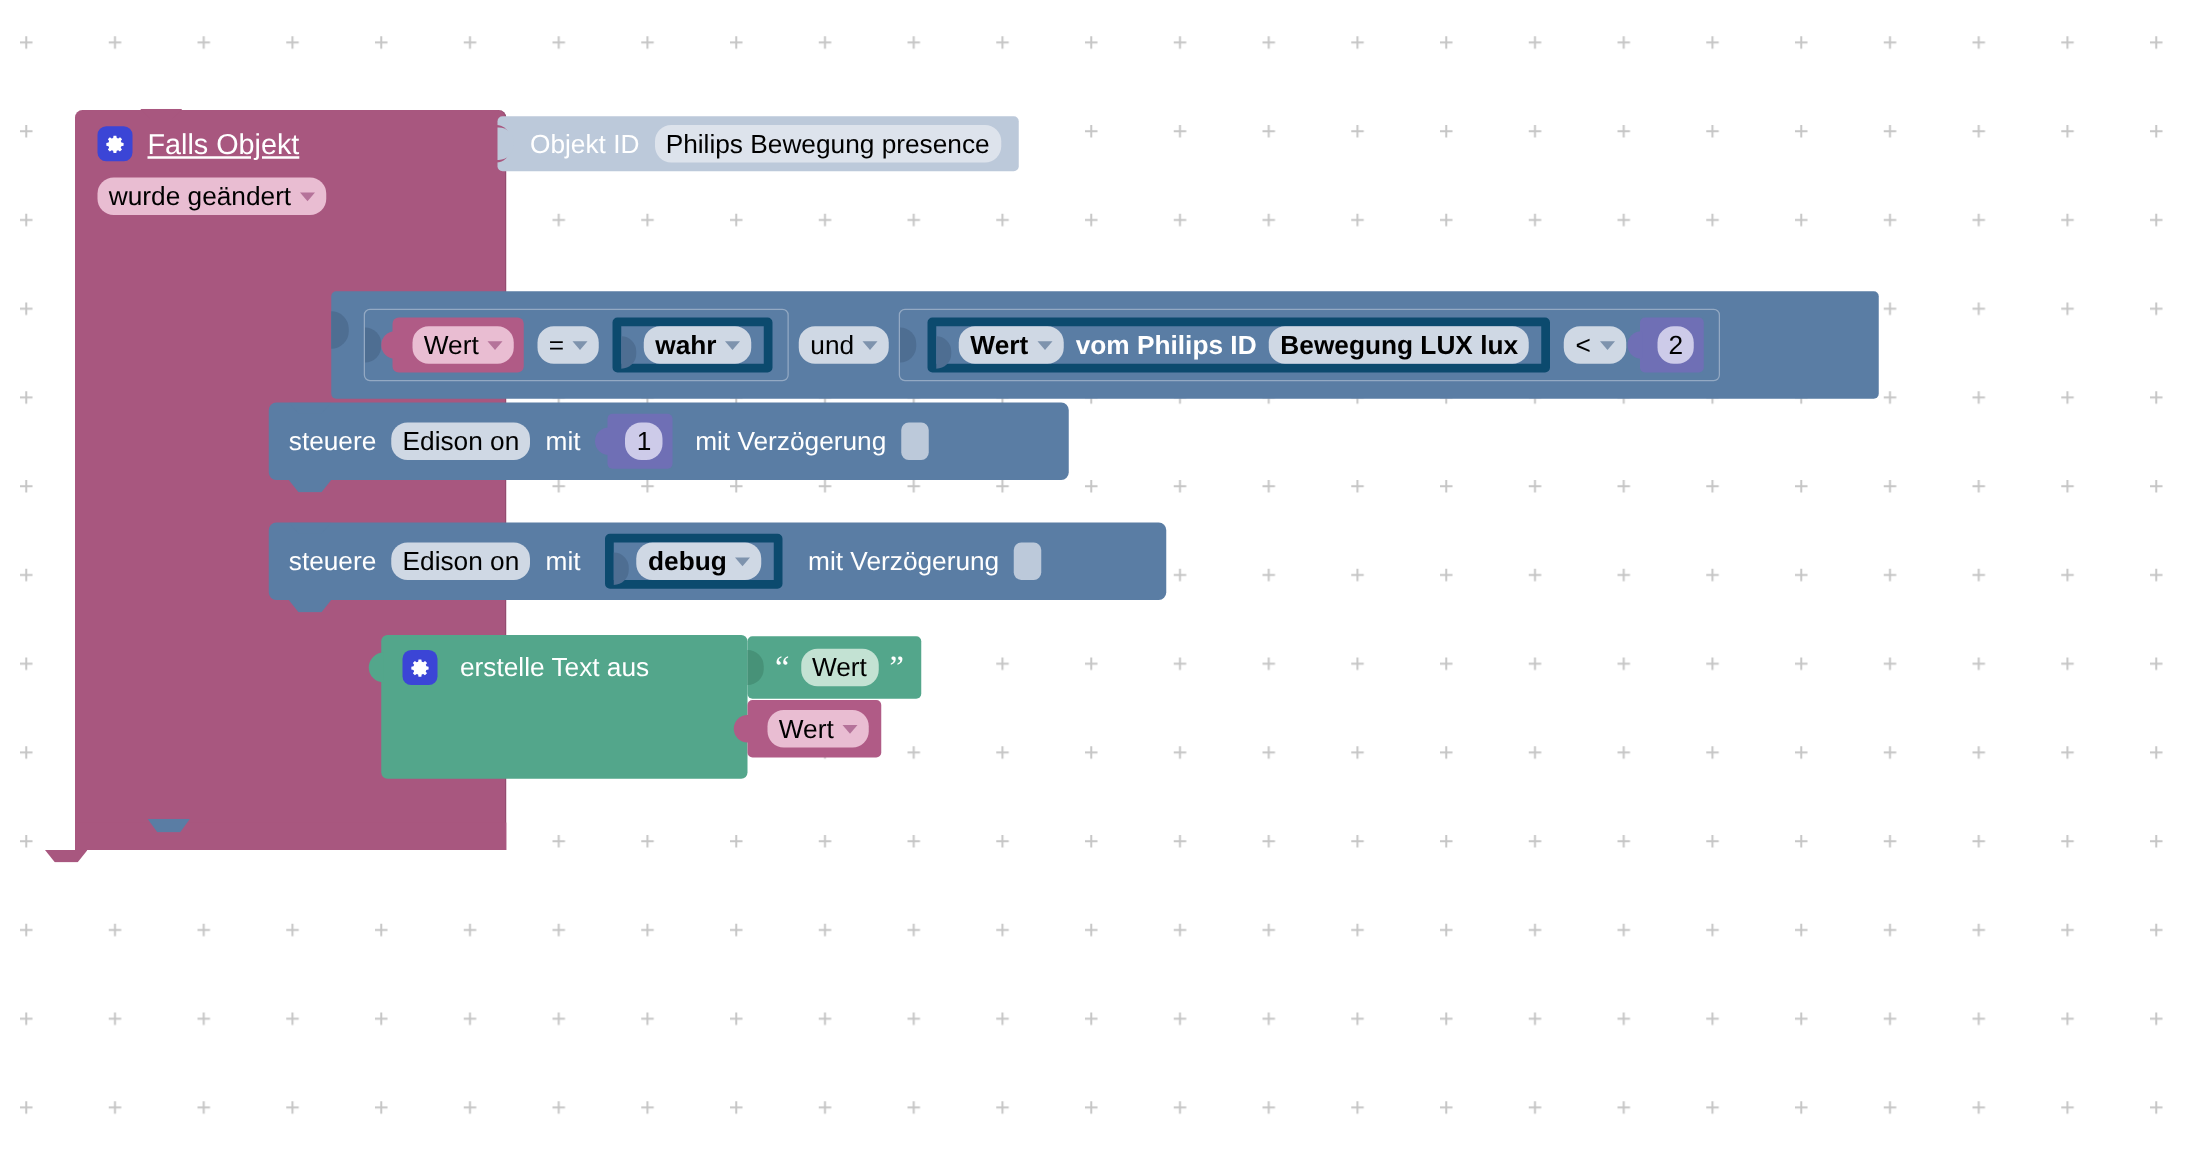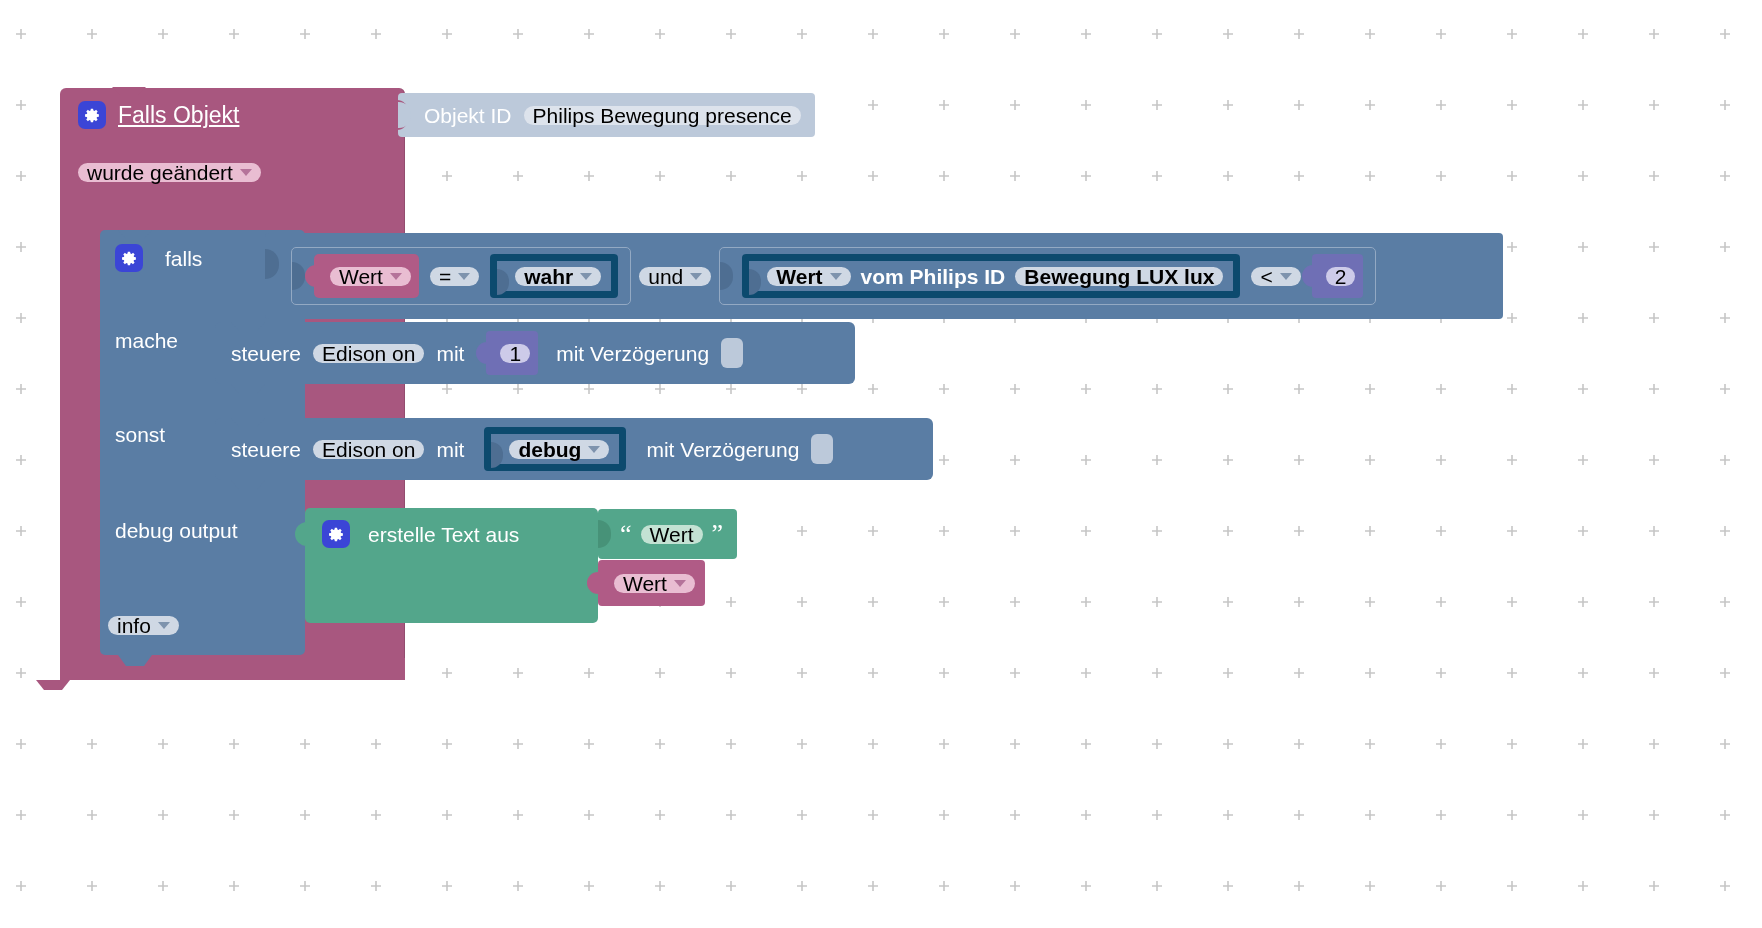--- a/index.html
+++ b/index.html
@@ -40,21 +40,21 @@
     line-height: 1;
     color: #ffffff;
     white-space: nowrap;
   }
 
   
   .field {
     display: inline-flex;
     align-items: center;
     justify-content: center;
-    height: 19px;
+    height: 30px;
     padding: 0 9px;
     border-radius: 13px;
     background: #cfd8e4;
     color: #000000;
     font-size: 21px;
     vertical-align: middle;
   }
   .field.light { background: #dde3ec; }
   .field.dd::after {
     content: "";
@@ -105,21 +105,21 @@
     width: 34px; height: 8px;
     background: #a8577f;
     clip-path: polygon(0 0, 8px 100%, 26px 100%, 34px 0);
   }
   #hat-row1 {
     position: absolute;
     left: 18px; top: 13px;
     display: flex; align-items: center; gap: 12px; text-decoration: underline;
   }
   #hat-title { font-size: 23px; }
-  #hat-row2 { position: absolute; left: 18px; top: 72px; }
+  #hat-row2 { position: absolute; left: 18px; top: 54px; }
   #hat-row3 {
     position: absolute; left: 18px; top: 112px;
     display: flex; align-items: center; gap: 10px;
   }
 
   
   #hat-foot {
     position: absolute;
     left: 60px; top: 658px;
     width: 345px; height: 22px;
@@ -413,40 +413,20 @@
   <div class="blk" id="hat-foot"></div>
   <div class="blk" id="hat-foot-notch"></div>
 
   <div class="blk" id="objid-block">
     <div class="notch-cut"></div>
     <div class="plug-left"></div>
     <span class="lbl">Objekt ID</span>
     <span class="field light">Philips Bewegung presence</span>
   </div>
 
-  <div class="blk" id="if-block">
-    <div id="if-notch-top"></div>
-
-    <div id="if-row-falls">
-      <span class="gear">
-        <svg width="17" height="17" viewBox="0 0 24 24" fill="#ffffff">
-          <path d="M12 8.2a3.8 3.8 0 1 0 0 7.6 3.8 3.8 0 0 0 0-7.6zm0 5.9a2.1 2.1 0 1 1 0-4.2 2.1 2.1 0 0 1 0 4.2z"></path>
-          <path d="M21 13.6v-3.2l-2.5-.4a6.8 6.8 0 0 0-.7-1.7l1.5-2-2.3-2.3-2 1.5a6.8 6.8 0 0 0-1.7-.7L12.8 2.3H9.6L9.2 4.8a6.8 6.8 0 0 0-1.7.7l-2-1.5L3.2 6.3l1.5 2a6.8 6.8 0 0 0-.7 1.7l-2.5.4v3.2l2.5.4c.16.6.4 1.17.7 1.7l-1.5 2 2.3 2.3 2-1.5c.53.3 1.1.54 1.7.7l.4 2.5h3.2l.4-2.5c.6-.16 1.17-.4 1.7-.7l2 1.5 2.3-2.3-1.5-2c.3-.53.54-1.1.7-1.7l2.5-.4z"></path>
-        </svg>
-      </span>
-      <span>falls</span>
-    </div>
-
-    <div id="lbl-mache">mache</div>
-    <div id="lbl-sonst">sonst</div>
-    <div id="lbl-debug">debug output</div>
-    <div id="dd-info">
-      <span class="field dd">info</span>
-    </div>
-  </div>
   <div class="blk" id="if-notch-bottom"></div>
 
   <div class="blk" id="cond-area">
     <div id="cond-socket"></div>
 
     <div id="logic-op">
 
       <div class="sub" style="margin-left:4px;">
         <div class="socket"></div>
         <div class="varblk">

